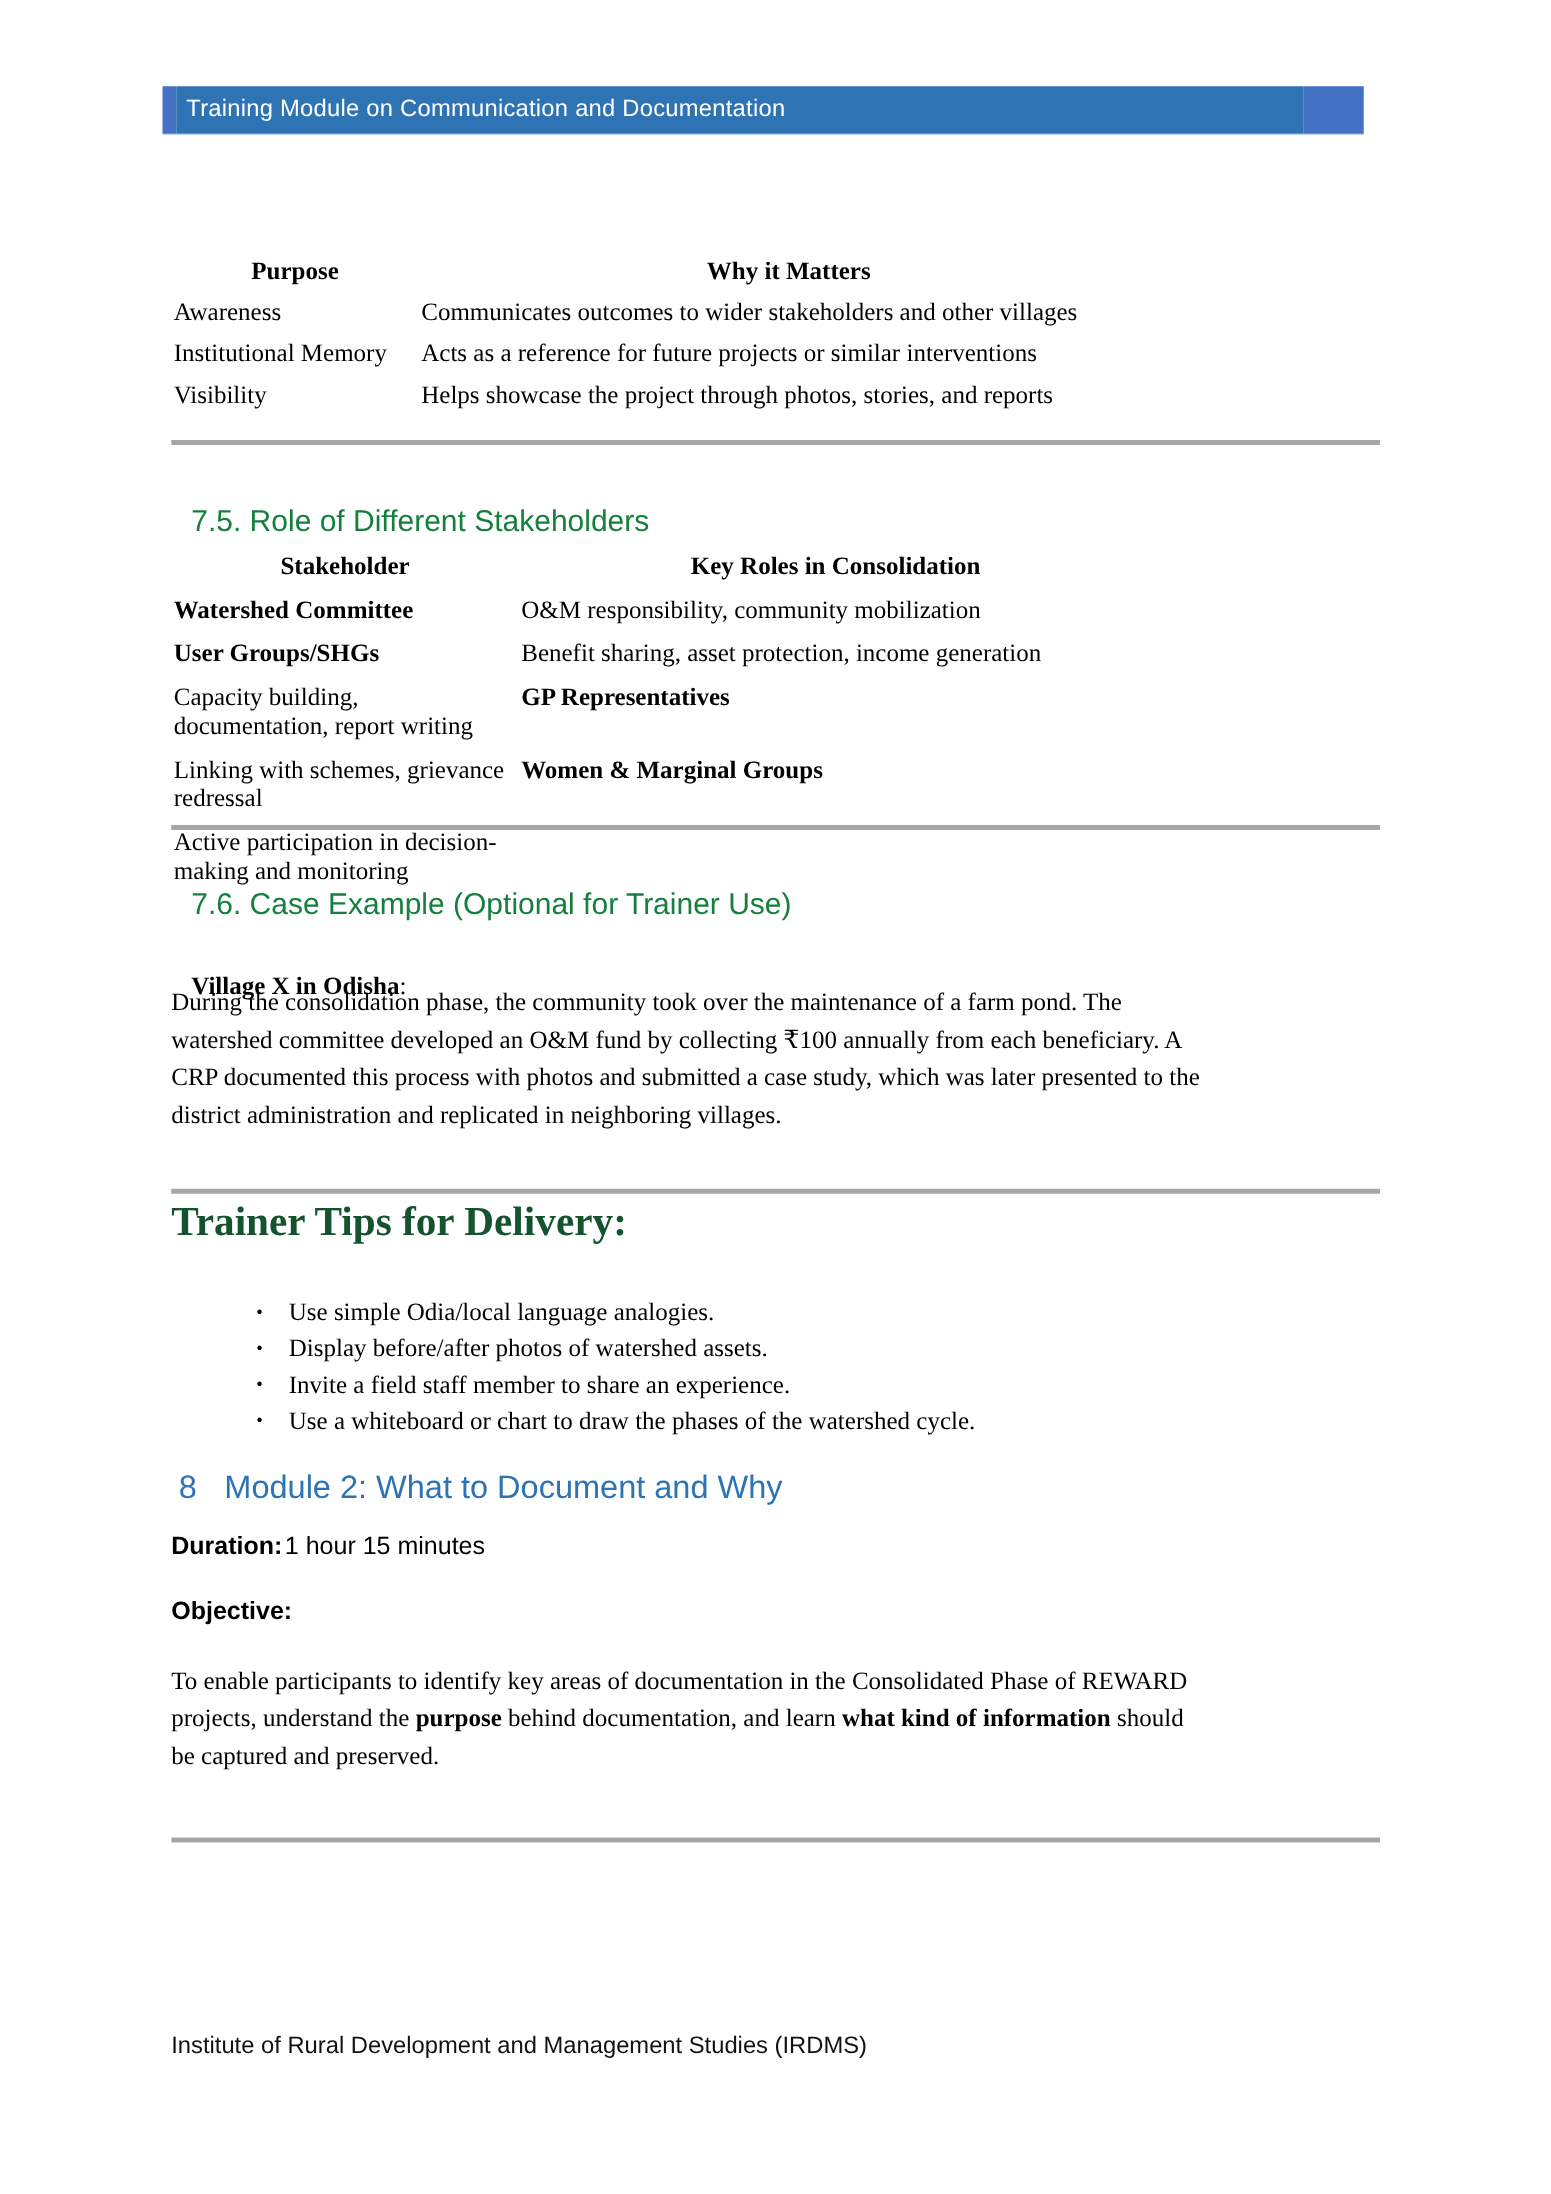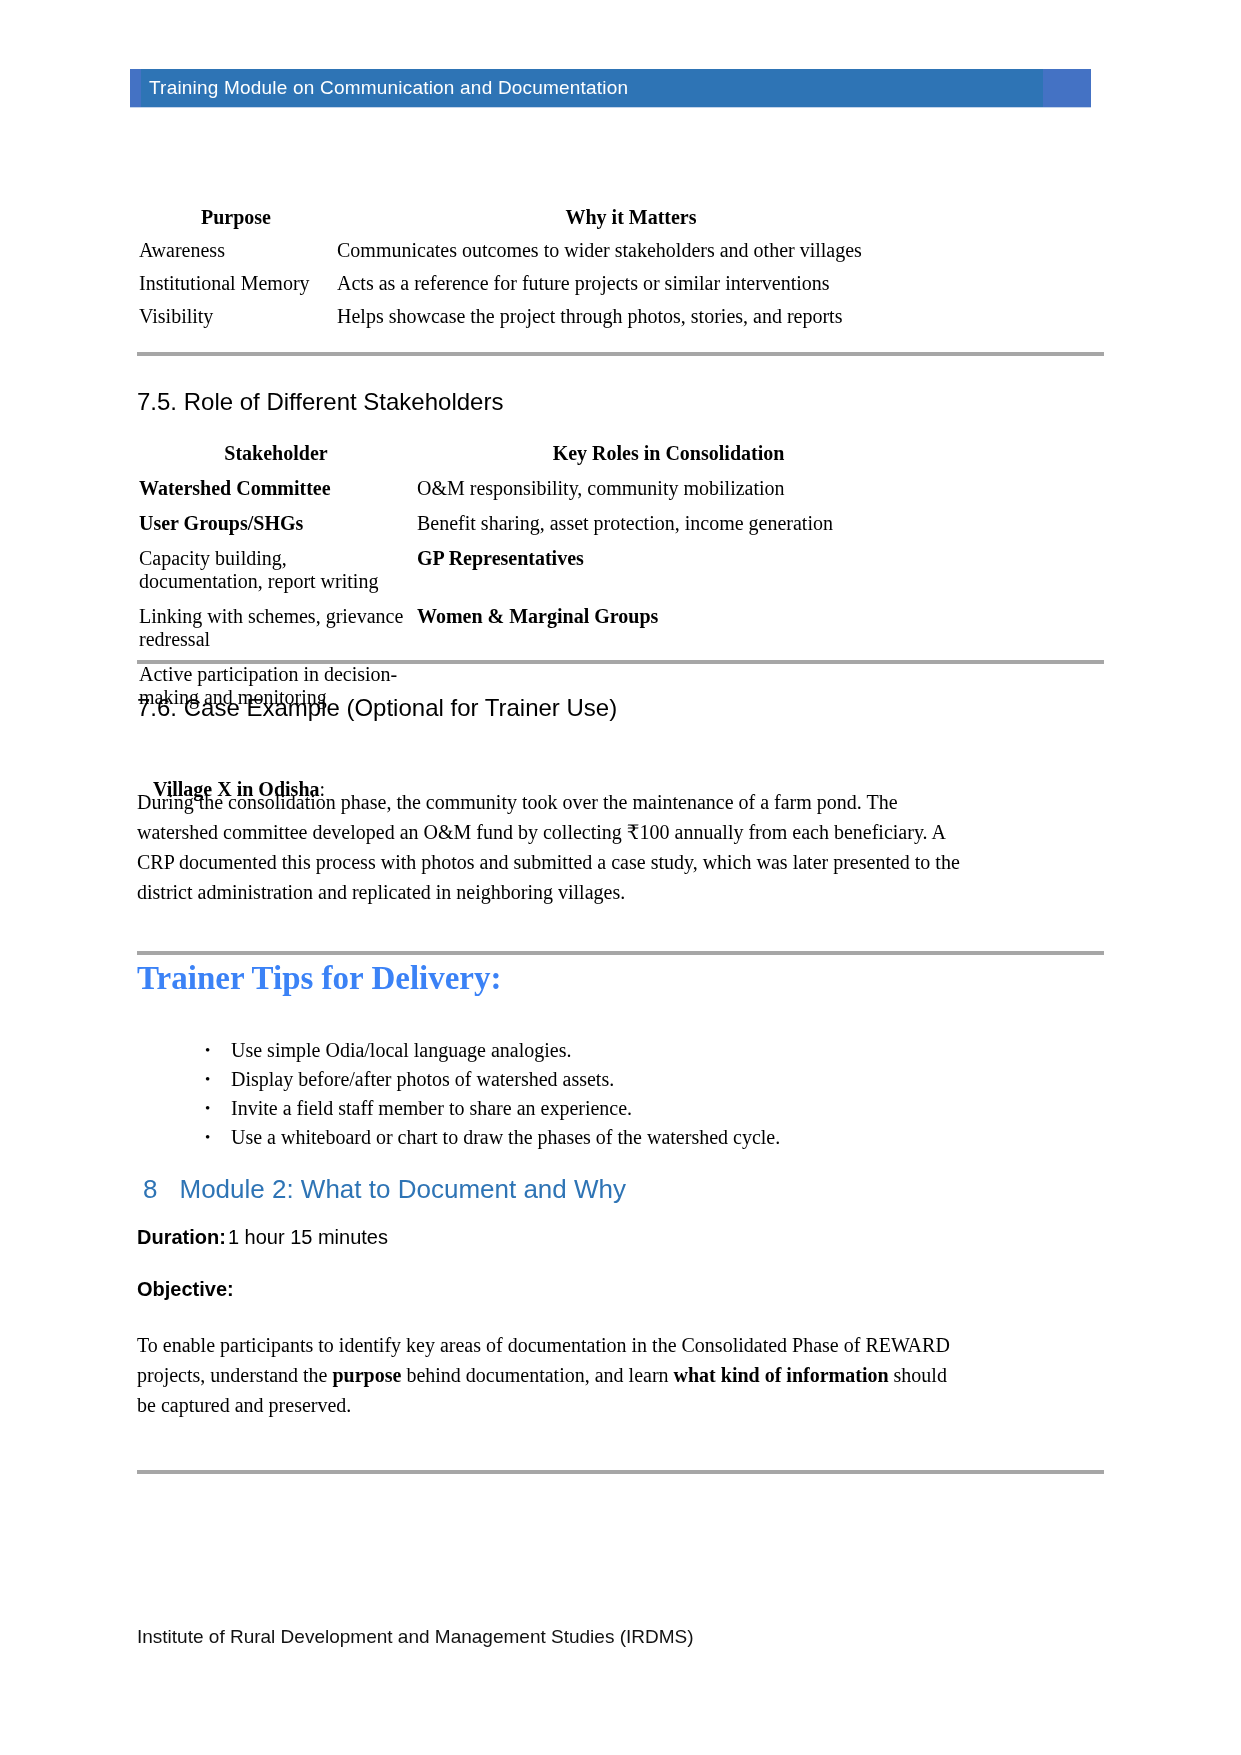--- a/index.html
+++ b/index.html
@@ -36,36 +36,36 @@
   .doc-table{position:absolute;font-size:20px;display:grid;}
   .purpose-table{left:137px;top:200px;width:790px;grid-template-columns:198px 1fr;}
   .stakeholder-table{left:137px;top:436px;width:785px;grid-template-columns:278px 1fr;}
   .purpose-table .cell{padding:5px 2px 4px 2px;line-height:24px;}
   .stakeholder-table .cell{padding:6px 2px 6px 2px;line-height:23px;}
   .cell.head{font-weight:bold;text-align:center;}
   .cell.key{font-weight:bold;}
 
   
   .h-sub{
-    position:absolute;left:137px;margin:0;
+    position:absolute;left:137px;margin:16px;
     font-family:"Liberation Sans","DejaVu Sans",sans-serif;
-    font-weight:400;font-size:24px;color:#000000;
+    font-weight:400;font-size:24px;color:#15803d;
   }
   .h75{top:388px}
   .h76{top:694px}
   .h-module{
     position:absolute;left:143px;top:1174px;margin:0;
     font-family:"Liberation Sans","DejaVu Sans",sans-serif;
     font-weight:400;font-size:26px;color:#2E74B5;
   }
   .h-module .num{margin-right:22px;}
   .tips-title{
     position:absolute;left:137px;top:960px;margin:0;
     font-family:"Liberation Serif","DejaVu Serif",serif;
-    font-weight:bold;font-size:33px;color:#3b82f6;
+    font-weight:bold;font-size:33px;color:#14532d;
   }
 
   
   .case-label{position:absolute;left:137px;top:758px;margin:16px;font-size:20px;line-height:30px;}
   .case-body{position:absolute;left:137px;top:787px;margin:0;font-size:20px;line-height:30px;width:833px;text-align:left;}
   .b{font-weight:bold;}
 
   .tips-list{position:absolute;left:205px;top:1036px;}
   .tip-row{display:flex;font-size:20px;line-height:29px;}
   .tip-bullet{width:26px;font-size:15px;line-height:29px;}

